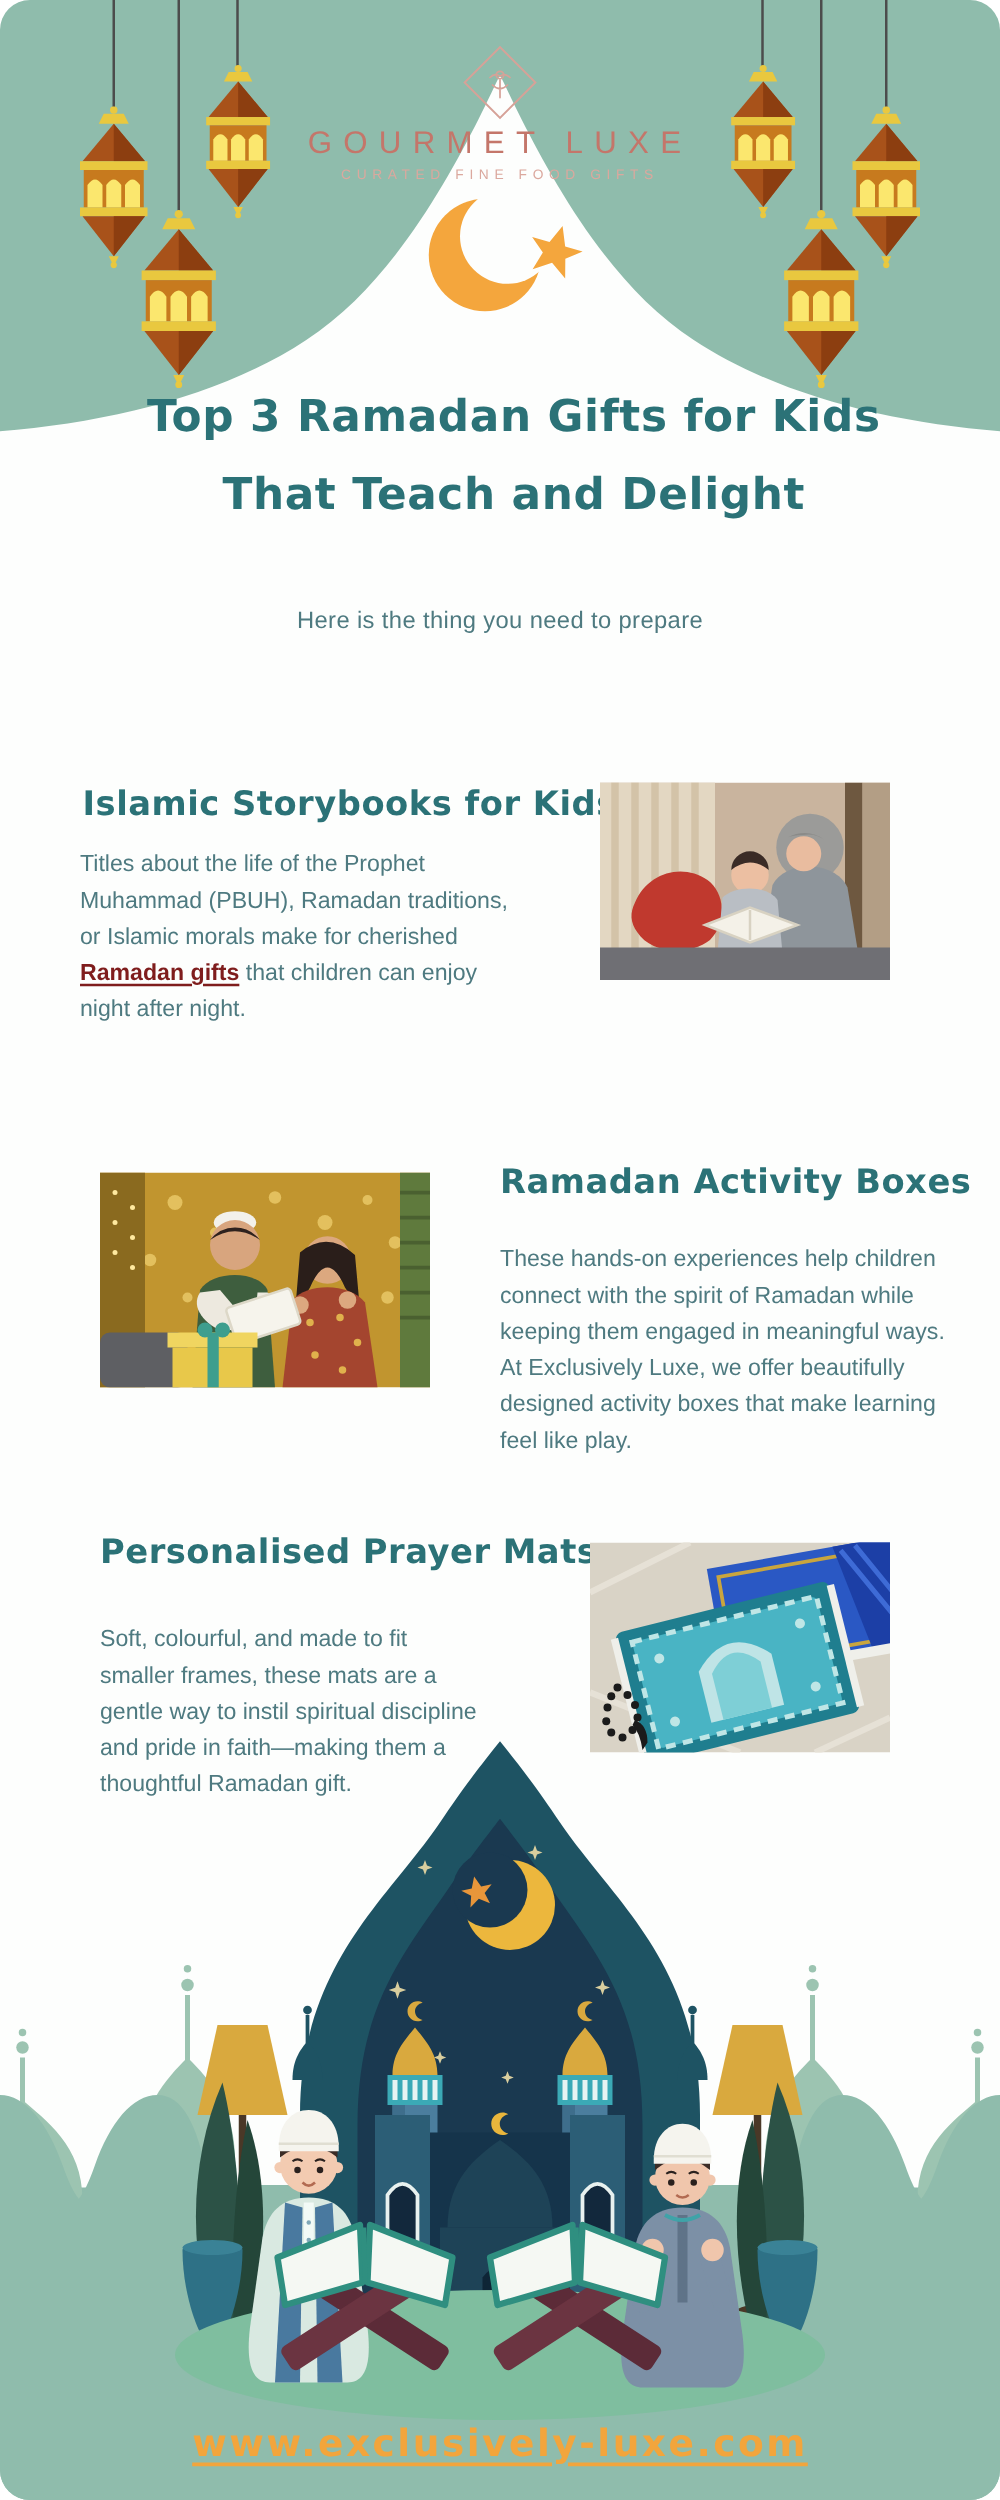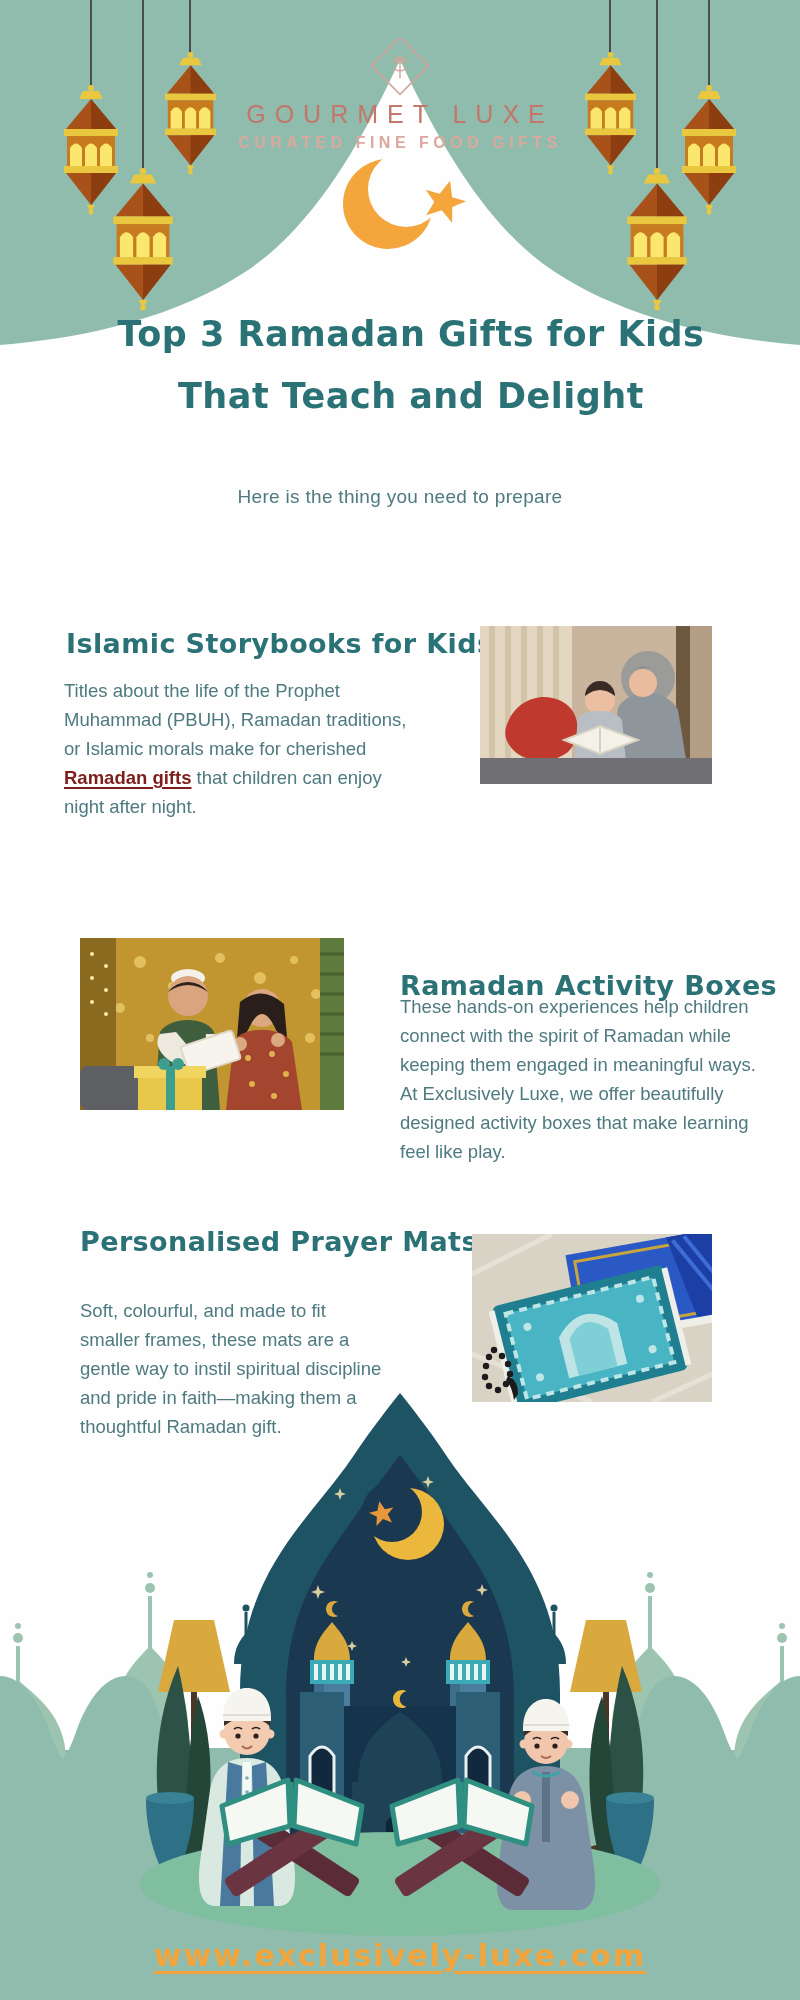--- a/index.html
+++ b/index.html
@@ -1,31 +1,31 @@
 <!DOCTYPE html>
 <html><head>
 <meta charset="utf-8">
 <style>
   html,body{margin:0;padding:0;}
   .page{
     position:relative;width:800px;height:2000px;overflow:hidden;
-    background:#8FBCAC;font-family:"Liberation Sans",sans-serif;
+    background:#8FBCAC;font-family:"Liberation Sans",sans-serif;border-radius:24px;
   }
   .abs{position:absolute;}
   .top-arch{left:0;top:0;}
   .white-body{left:0;top:398px;width:800px;height:1352px;background:#FDFEFD;}
   .string{width:2px;background:#4c4c4c;}
   .brand-name{
     left:0;top:100px;width:800px;text-align:center;
     font-family:"Liberation Sans",sans-serif;font-size:25px;font-weight:500;
     letter-spacing:9px;color:#C4766A;
   }
   .brand-tagline{
     left:0;top:134px;width:800px;text-align:center;
-    font-size:16px;font-weight:700;letter-spacing:4.5px;color:#DBA89E;
+    font-size:11px;font-weight:400;letter-spacing:4.5px;color:#DBA89E;
   }
   .main-title{
     left:0;top:292px;width:800px;text-align:center;
     font-family:"DejaVu Sans",sans-serif;font-weight:700;
     font-size:35px;line-height:62px;color:#2B7277;letter-spacing:.5px;
   }
   .subtitle{
     left:0;top:486px;width:800px;text-align:center;
     font-size:19px;color:#4E7A80;letter-spacing:.3px;
   }
@@ -37,21 +37,21 @@
     font-size:18.5px;line-height:29px;color:#4E7A80;
   }
   .inline-link{
     color:#7f1d1d;font-weight:700;text-decoration:underline;
     text-decoration-thickness:2px;text-underline-offset:3px;cursor:pointer;
   }
   .h1x{left:66px;top:628px;}
   .b1x{left:64px;top:676px;width:352px;}
   .p1x{left:480px;top:626px;}
   .p2x{left:80px;top:938px;}
-  .h2x{left:400px;top:930px;margin-top:40px;}
+  .h2x{left:400px;top:930px;}
   .b2x{left:400px;top:992px;width:372px;}
   .h3x{left:80px;top:1226px;}
   .b3x{left:80px;top:1296px;width:305px;}
   .p3x{left:472px;top:1234px;}
   .bottom-illo{left:0;top:1380px;}
   .website{
     left:0;top:1938px;width:800px;text-align:center;
     font-family:"DejaVu Sans",sans-serif;font-weight:700;
     font-size:30px;letter-spacing:2px;color:#F2A53C;
     text-decoration:underline;text-decoration-thickness:3px;

